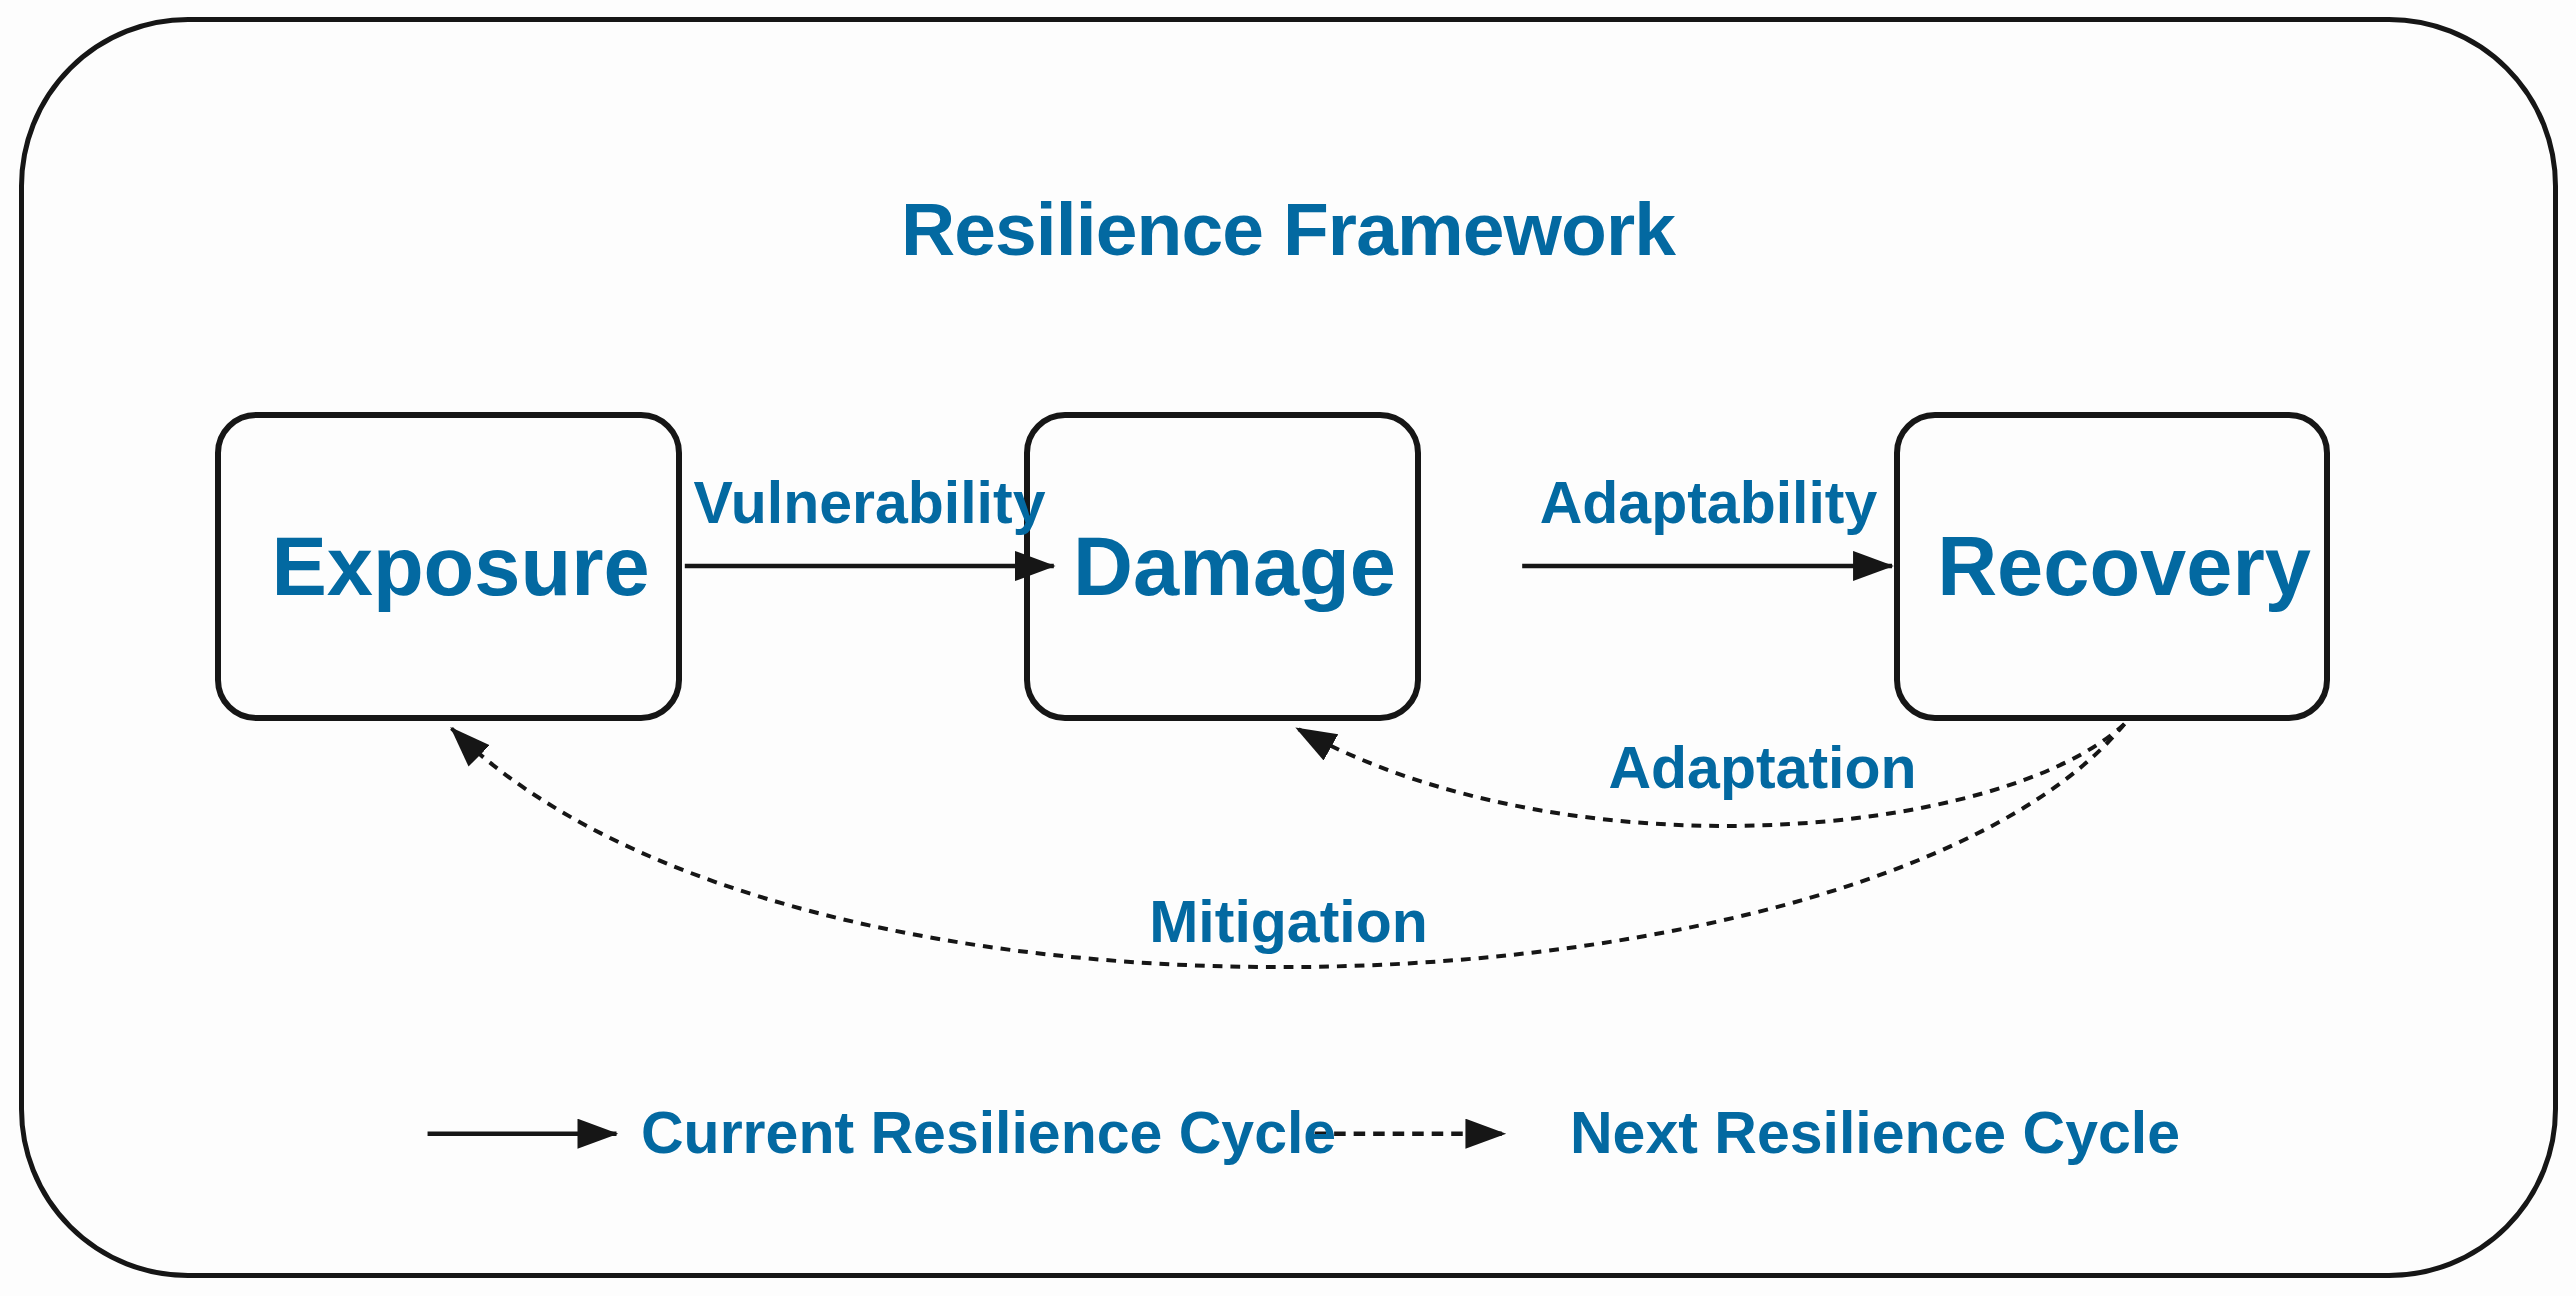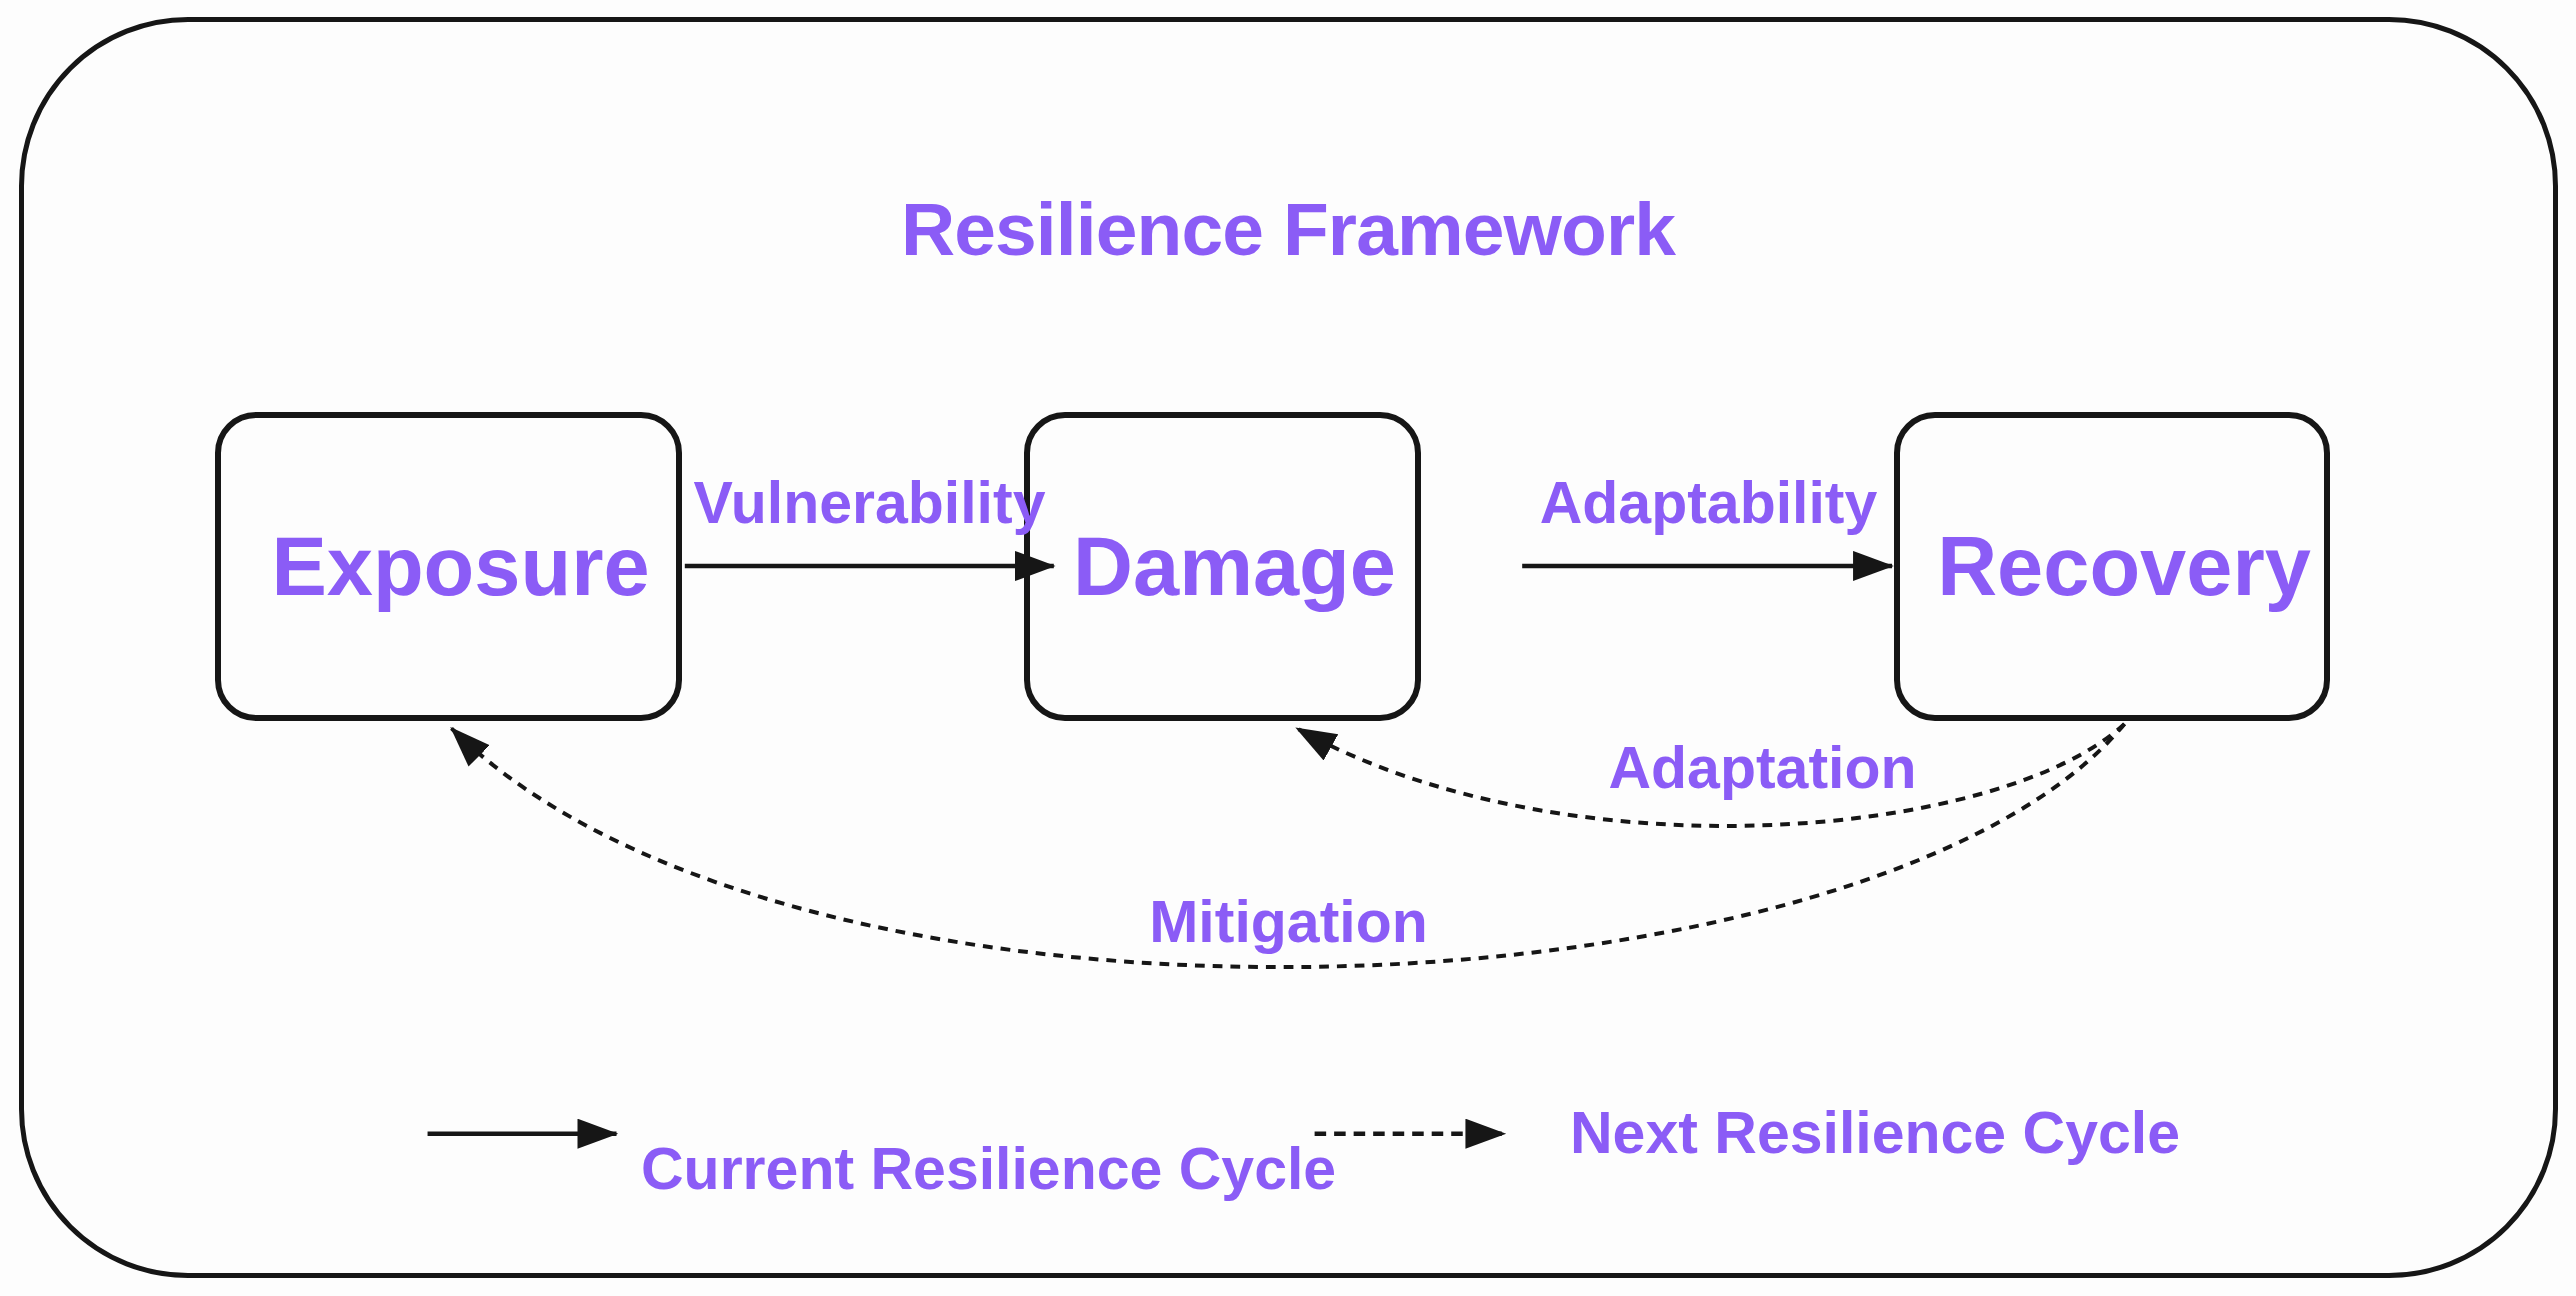--- a/index.html
+++ b/index.html
@@ -6,21 +6,21 @@
     margin: 0;
     padding: 0;
     background: #ffffff;
   }
   #stage {
     position: relative;
     width: 2576px;
     height: 1297px;
     background: #fdfdfd;
     font-family: "Liberation Sans", sans-serif;
-    color: #8b5cf6;
+    color: #0369a1;
     overflow: hidden;
   }
   .frame {
     position: absolute;
     left: 18.6px;
     top: 17px;
     width: 2539px;
     height: 1261px;
     box-sizing: border-box;
     border: 5.3px solid #161616;
@@ -85,21 +85,21 @@
     position: absolute;
     top: 1096px;
     height: 75px;
     display: flex;
     align-items: center;
     font-size: 59px;
     font-weight: 700;
     line-height: 1;
     white-space: nowrap;
   }
-  #legend-label-current { left: 641px; margin-top: 36px; }
+  #legend-label-current { left: 641px; }
   #legend-label-next    { left: 1570px; }
 </style>
 </head>
 <body>
 
 <div id="stage">
 
   <div class="frame"></div>
 
   <div class="title">Resilience Framework</div>

